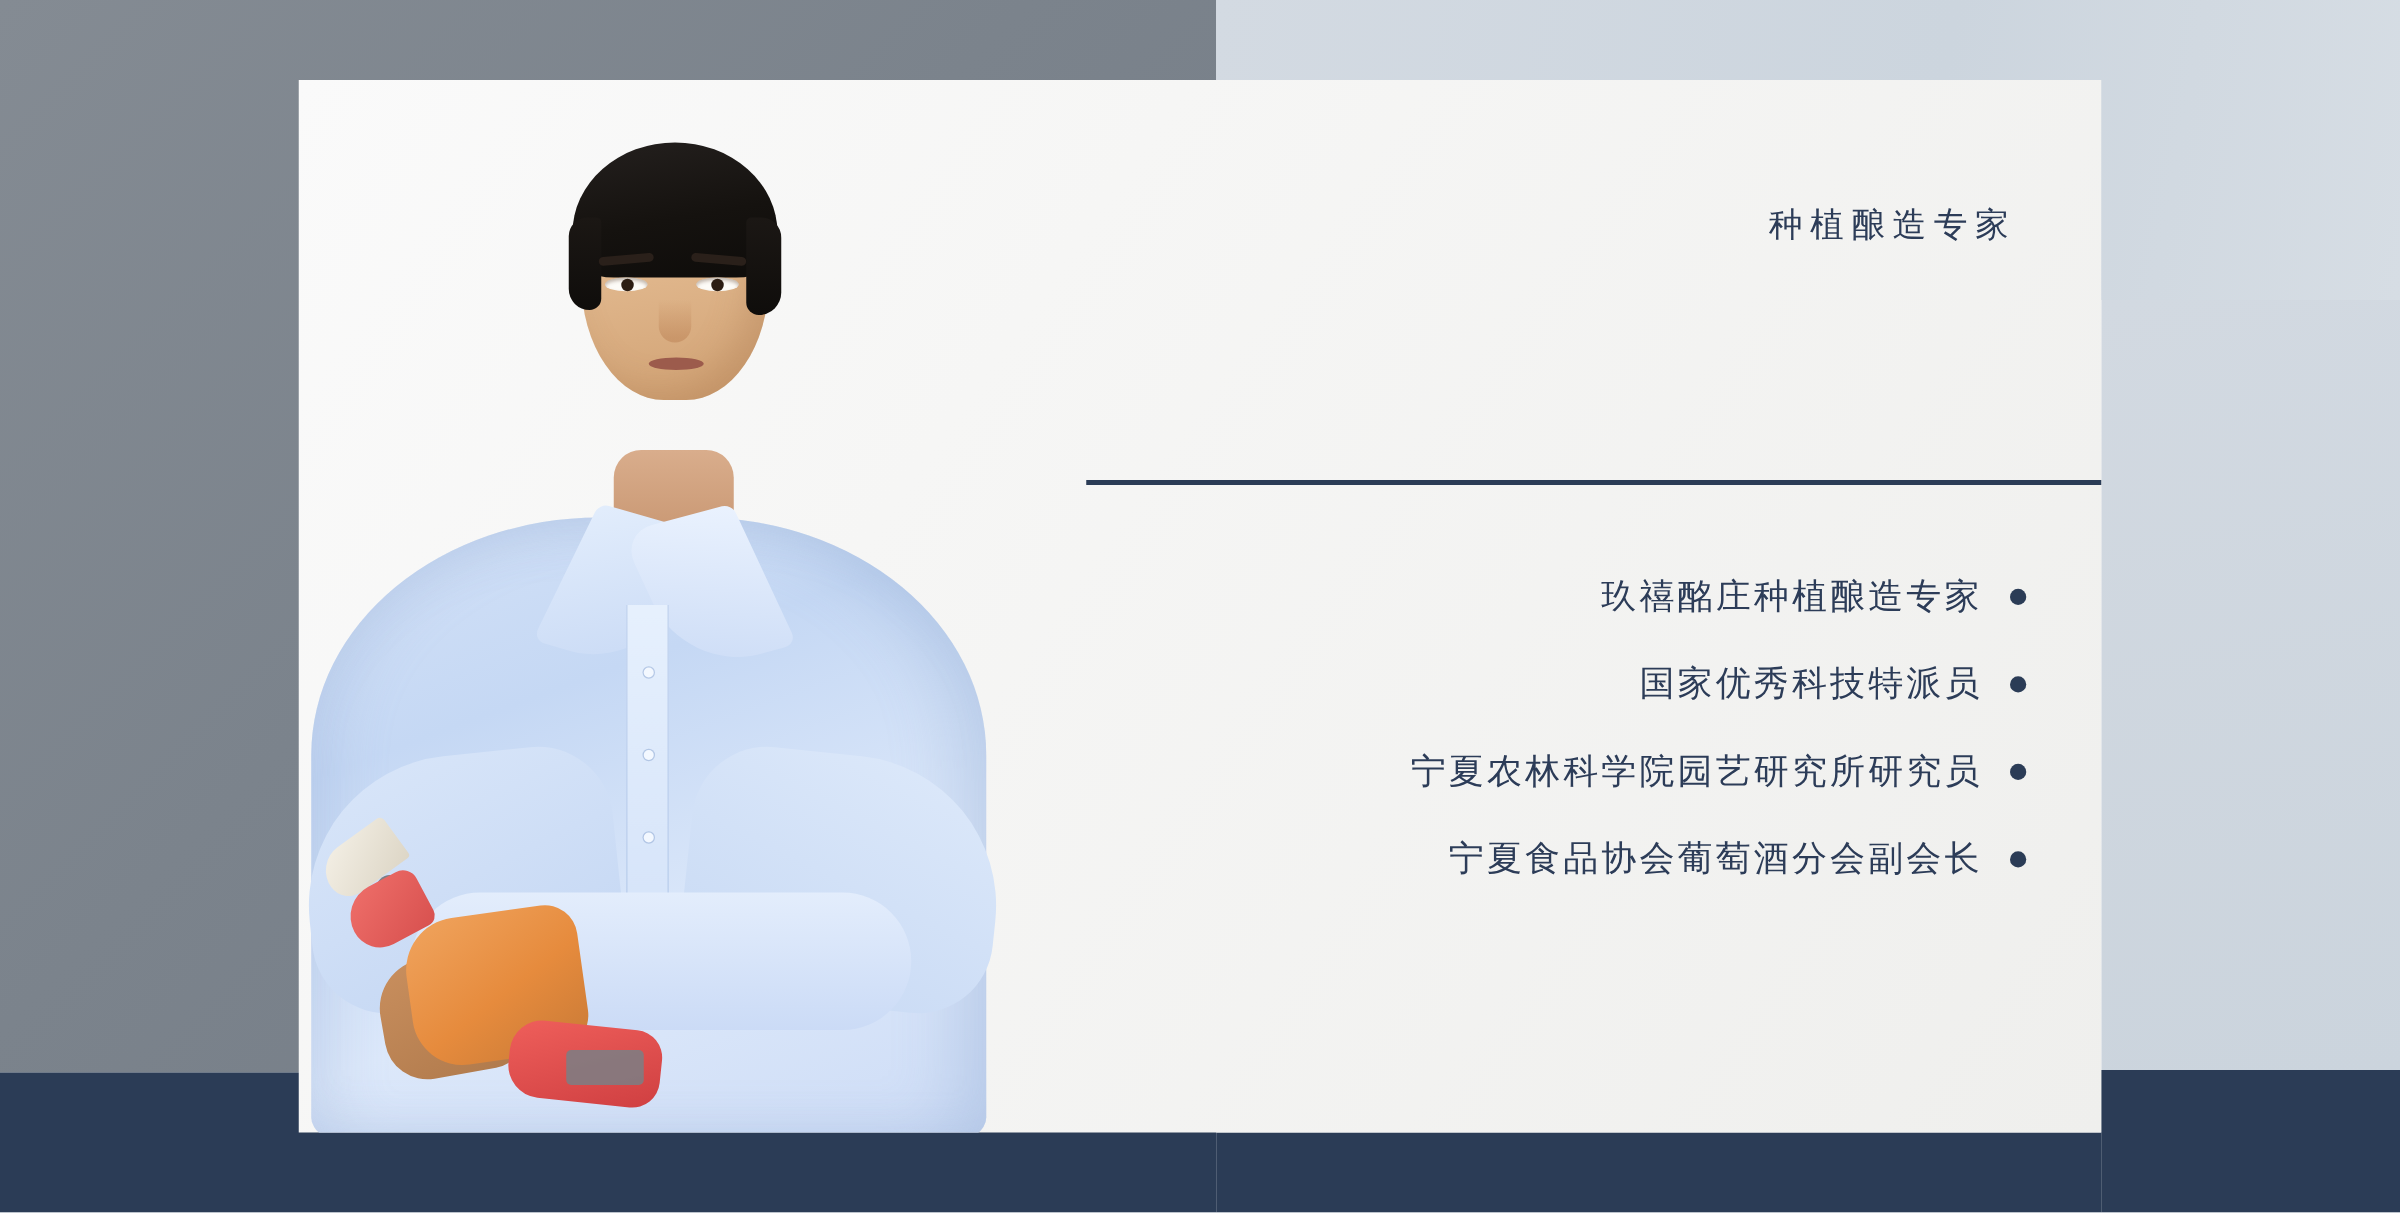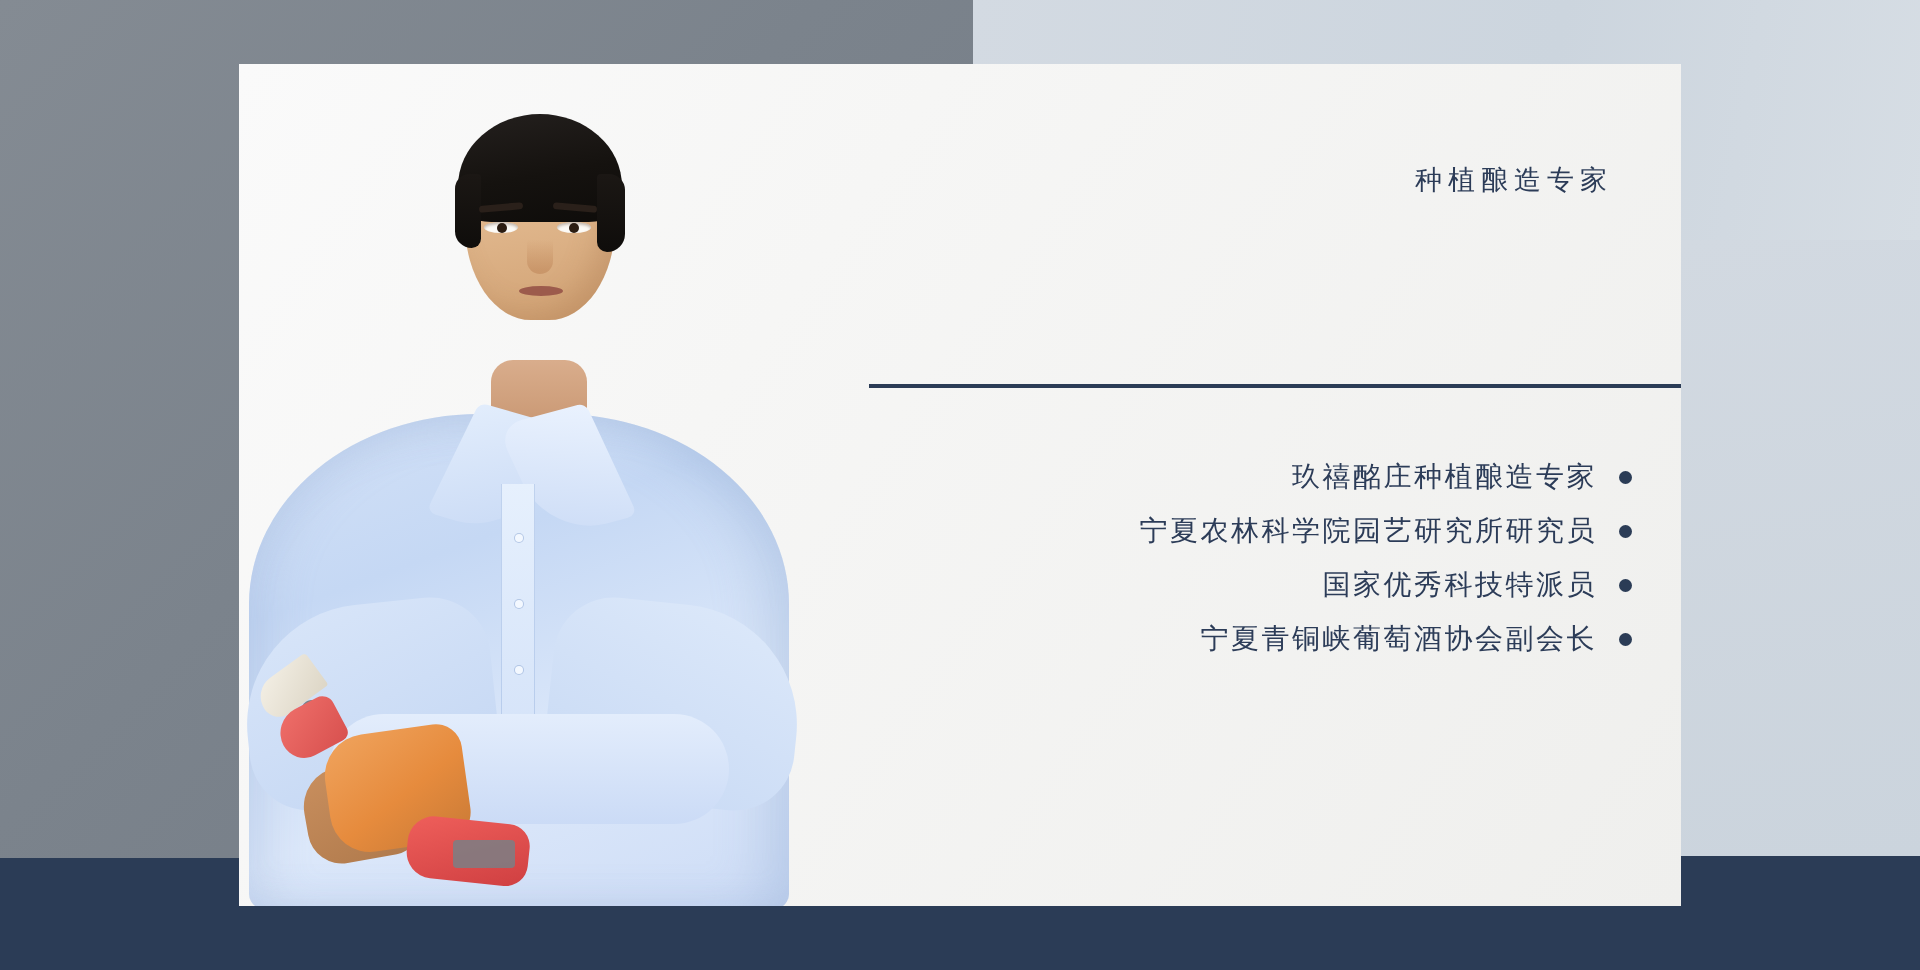--- a/index.html
+++ b/index.html
@@ -213,22 +213,22 @@
     position:absolute; right:62px; top:140px;
     font-size:78px; letter-spacing:14px; color:#2b3c58;
     font-family:"Liberation Serif", serif; font-weight:700;
     white-space:nowrap; line-height:1.12;
   }
   .divider {
     position:absolute; left:10px; top:320px; width:985px; height:4px;
     background:#2b3c56;
   }
   .cred-list {
-    position:absolute; right:49px; top:386px; width:740px;
-    display:flex; flex-direction:column; gap:0;
+    position:absolute; right:60px; top:386px; width:740px;
+    display:flex; flex-direction:column; gap:16px;
   }
   .cred-row {
     display:flex; align-items:center; justify-content:flex-end;
     height:54px;
   }
   .cred-text {
     font-size:28px; letter-spacing:2.5px; color:#2c3c58;
     font-family:"Liberation Sans", sans-serif; white-space:nowrap;
   }
   .cred-bullet {
@@ -294,30 +294,30 @@
     <div class="divider"></div>
 
     <div class="cred-list">
 
       <div class="cred-row">
         <span class="cred-text">玖禧酩庄种植酿造专家</span>
         <span class="cred-bullet"></span>
       </div>
 
       <div class="cred-row">
+        <span class="cred-text">国家优秀科技特派员</span>
+        <span class="cred-bullet"></span>
+      </div>
+
+      <div class="cred-row">
         <span class="cred-text">宁夏农林科学院园艺研究所研究员</span>
         <span class="cred-bullet"></span>
       </div>
 
+
       <div class="cred-row">
-        <span class="cred-text">国家优秀科技特派员</span>
-        <span class="cred-bullet"></span>
-      </div>
-
-
-      <div class="cred-row">
-        <span class="cred-text">宁夏青铜峡葡萄酒协会副会长</span>
+        <span class="cred-text">宁夏食品协会葡萄酒分会副会长</span>
         <span class="cred-bullet"></span>
       </div>
 
     </div>
   </div>
 </div>
 
 </body></html>

